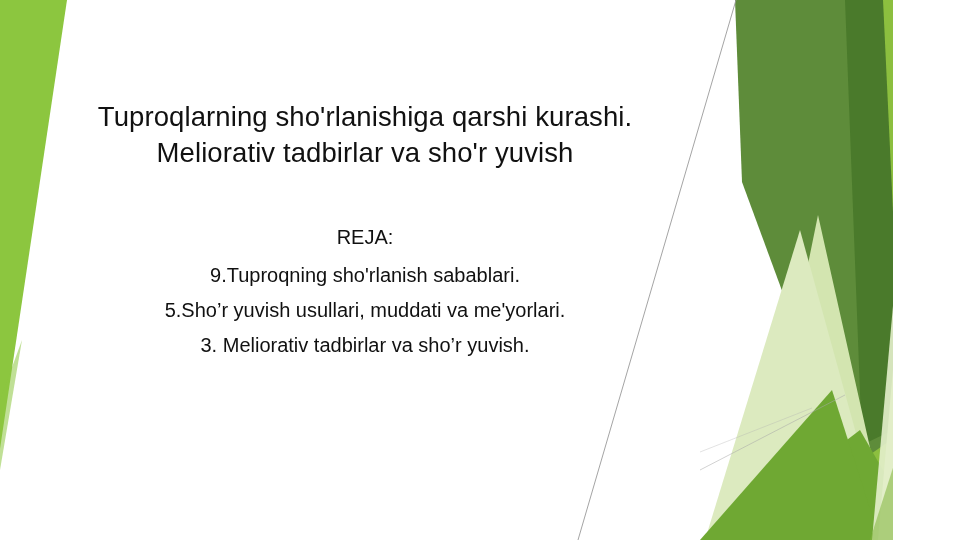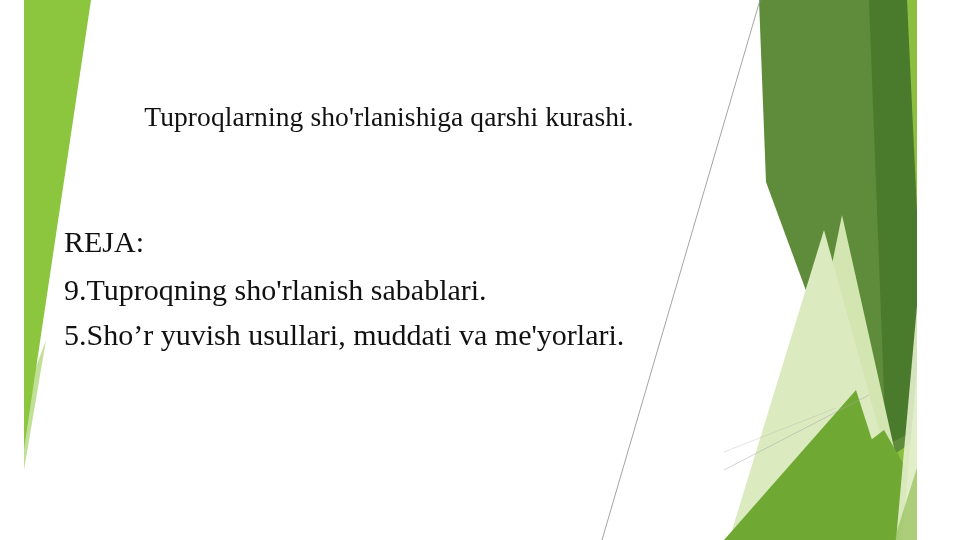--- a/index.html
+++ b/index.html
@@ -7,22 +7,21 @@
     margin: 0;
     padding: 0;
     background: #ffffff;
   }
   #slide {
     position: relative;
     width: 893px;
     height: 540px;
     background: #ffffff;
     overflow: hidden;
-    font-family: Liberation Serif, serif;
-    margin-left: 24px;
+    font-family: Liberation Sans, sans-serif;
   }
   #bg-decoration {
     position: absolute;
     inset: 0;
     width: 961px;
     height: 540px;
     pointer-events: none;
   }
   #content {
     position: absolute;
@@ -45,23 +44,23 @@
   }
   .title-line {
     display: block;
     white-space: nowrap;
   }
   .body-block {
     position: absolute;
     left: 40px;
     top: 227px;
     width: 650px;
-    text-align: left;
+    text-align: center;
     color: #111111;
-    font-size: 30px;
+    font-size: 20px;
     line-height: 1.0;
   }
   .body-line {
     display: block;
     white-space: nowrap;
     margin-bottom: 15px;
   }
   .body-line.heading {
     margin-bottom: 18px;
   }
@@ -103,23 +102,25 @@
     <line x1="736" y1="0" x2="578" y2="540" stroke="#9A9A9A" stroke-width="0.9"></line>
     <line x1="845" y1="395" x2="700" y2="470" stroke="#A8A8A8" stroke-width="0.7" opacity="0.75"></line>
     <line x1="812" y1="408" x2="700" y2="452" stroke="#B0B0B0" stroke-width="0.6" opacity="0.6"></line>
 
   </svg>
 
   <div id="content">
 
     <div class="title-block">
       <span class="title-line">Tuproqlarning sho'rlanishiga qarshi kurashi.</span>
+      <span class="title-line">Meliorativ tadbirlar va sho'r yuvish</span>
     </div>
 
     <div class="body-block">
       <span class="body-line heading">REJA:</span>
       <span class="body-line">9.Tuproqning sho'rlanish sabablari.</span>
       <span class="body-line">5.Sho’r yuvish usullari, muddati va me'yorlari.</span>
+      <span class="body-line">3. Meliorativ tadbirlar va sho’r yuvish.</span>
     </div>
 
   </div>
 
 </div>
 
 </body></html>

